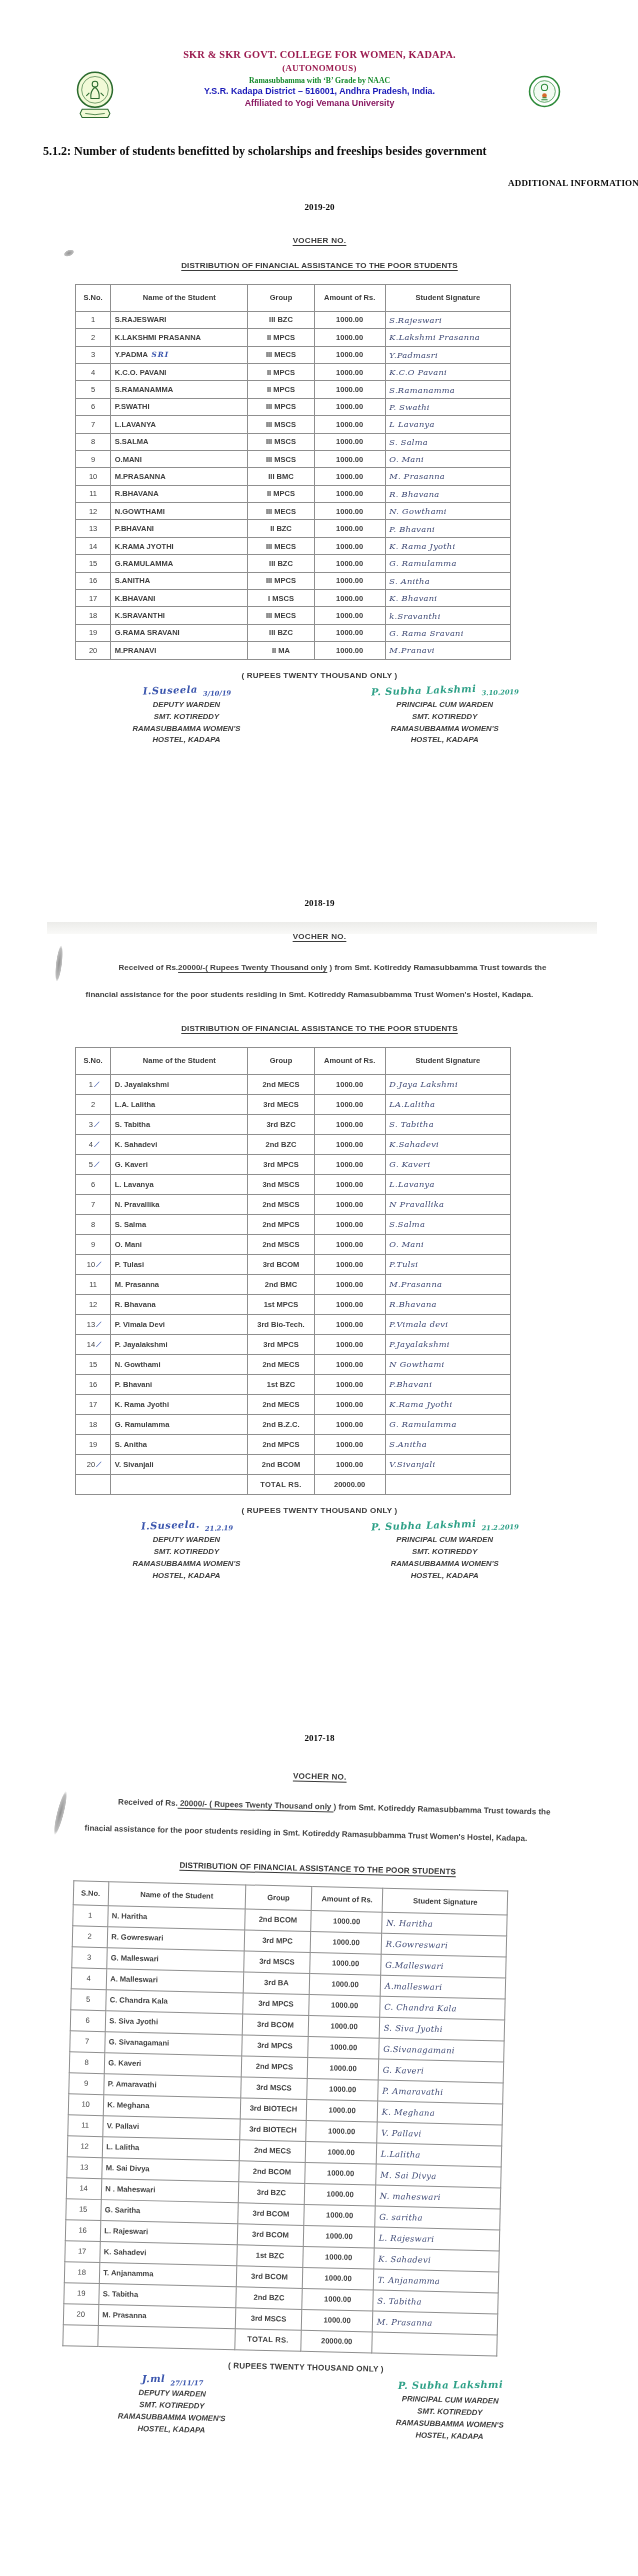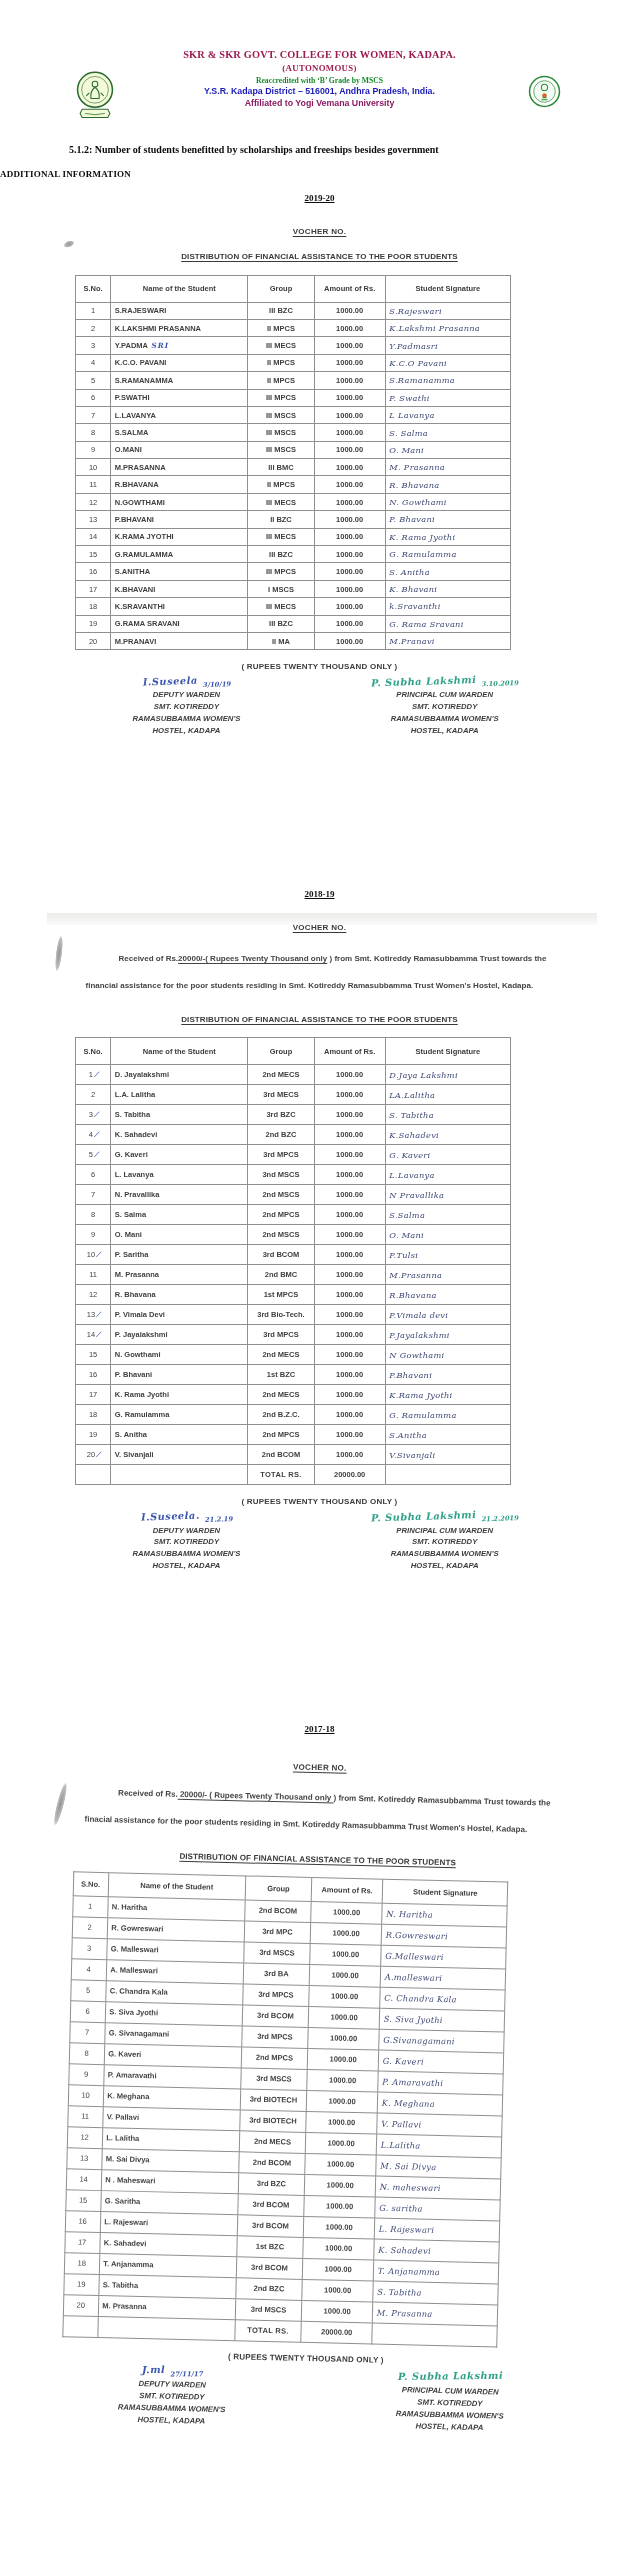--- a/index.html
+++ b/index.html
@@ -12,26 +12,26 @@
   .hl{font-family:"Liberation Serif",serif;font-weight:bold;}
   .college-name{font-size:10.3px;color:var(--maroon);letter-spacing:0.2px;}
   .autonomous{font-size:8.8px;color:var(--maroon);margin-top:3.1px;letter-spacing:0.3px;}
   .naac{font-size:7.7px;color:var(--green);margin-top:2.6px;}
   .district{font-size:8.8px;color:var(--blue);margin-top:1.5px;font-family:"Liberation Sans",sans-serif;font-weight:bold;}
   .affiliation{font-size:8.8px;color:var(--purple);margin-top:1.5px;font-family:"Liberation Sans",sans-serif;font-weight:bold;}
   .logo{position:absolute;}
   .logo.left{left:76px;top:70px;}
   .logo.right{left:528px;top:75px;}
   
-  .section-title{margin:34px 0 0 69px;width:507px;font-family:"Liberation Serif",serif;
-    font-weight:bold;font-size:10px;color:#0c0c0c;line-height:1.6;}
-  .additional{margin-top:11px;text-align:left;font-family:"Liberation Serif",serif;
+  .section-title{margin:34px 0 0 43px;width:507px;font-family:"Liberation Serif",serif;
+    font-weight:bold;font-size:12px;color:#0c0c0c;line-height:1.6;}
+  .additional{margin-top:17px;text-align:right;font-family:"Liberation Serif",serif;
     font-weight:bold;font-size:9px;color:#0c0c0c;letter-spacing:0.2px;}
   .year-heading{margin:0;text-align:center;font-family:"Liberation Serif",serif;
-    font-weight:bold;font-size:9px;color:#0c0c0c;text-decoration:underline;}
+    font-weight:bold;font-size:9px;color:#0c0c0c;}
   
   .voucher-section{margin-top:152px;}
   .voucher-section.v1{margin-top:14px;}
   .scan{position:relative;width:520px;margin:24px auto 0;color:#454545;}
   .v3 .scan{transform:rotate(1.35deg);transform-origin:8% 0;}
   .v2 .scan::before{content:"";position:absolute;left:-12.4px;right:-17.5px;top:-10.3px;height:12.4px;
     background:linear-gradient(#dcdcd8,#f5f5f2);opacity:.55;pointer-events:none;}
   .vno{text-align:center;font-weight:bold;font-size:8px;letter-spacing:0.3px;color:#3b3b3b;
     text-decoration:underline;text-underline-offset:1.5px;}
   .received{width:468px;margin:12.4px auto 0;font-size:8px;font-weight:600;line-height:25px;
@@ -94,21 +94,21 @@
     <svg width="33" height="33" viewBox="0 0 64 64">
       <circle cx="32" cy="32" r="29" fill="#ffffff" stroke="#2e8b3a" stroke-width="3"></circle>
       <circle cx="32" cy="32" r="21" fill="#f2fbf2" stroke="#2e8b3a" stroke-width="1.4"></circle>
       <circle cx="32" cy="24" r="6" fill="none" stroke="#2e8b3a" stroke-width="2"></circle>
       <circle cx="32" cy="40" r="4.5" fill="#d56a2b"></circle>
       <path d="M26 48 L38 48 M28 44 L36 44" stroke="#2e8b3a" stroke-width="2"></path>
     </svg>
   </span>
   <div class="hl college-name">SKR &amp; SKR GOVT. COLLEGE FOR WOMEN, KADAPA.</div>
   <div class="hl autonomous">(AUTONOMOUS)</div>
-  <div class="hl naac">Reaccredited with ‘B’ Grade by MSCS</div>
+  <div class="hl naac">Ramasubbamma with ‘B’ Grade by NAAC</div>
   <div class="district">Y.S.R. Kadapa District – 516001, Andhra Pradesh, India.</div>
   <div class="affiliation">Affiliated to Yogi Vemana University</div>
 </header>
 
 <div class="section-title">
   <div>5.1.2: Number of students benefitted by scholarships and freeships besides government</div>
 </div>
 
 <div class="additional">ADDITIONAL INFORMATION</div>
 
@@ -367,21 +367,21 @@
             </tr>
             <tr class="data-row">
               <td class="c0">9</td>
               <td class="c1 cell-name">O. Mani</td>
               <td class="c2 cell-group">2nd MSCS</td>
               <td class="c3 cell-amount">1000.00</td>
               <td class="c4 sig">O. Mani</td>
             </tr>
             <tr class="data-row">
               <td class="c0">10<span class="tick">∕</span></td>
-              <td class="c1 cell-name">P. Saritha</td>
+              <td class="c1 cell-name">P. Tulasi</td>
               <td class="c2 cell-group">3rd BCOM</td>
               <td class="c3 cell-amount">1000.00</td>
               <td class="c4 sig">P.Tulsi</td>
             </tr>
             <tr class="data-row">
               <td class="c0">11</td>
               <td class="c1 cell-name">M. Prasanna</td>
               <td class="c2 cell-group">2nd BMC</td>
               <td class="c3 cell-amount">1000.00</td>
               <td class="c4 sig">M.Prasanna</td>

